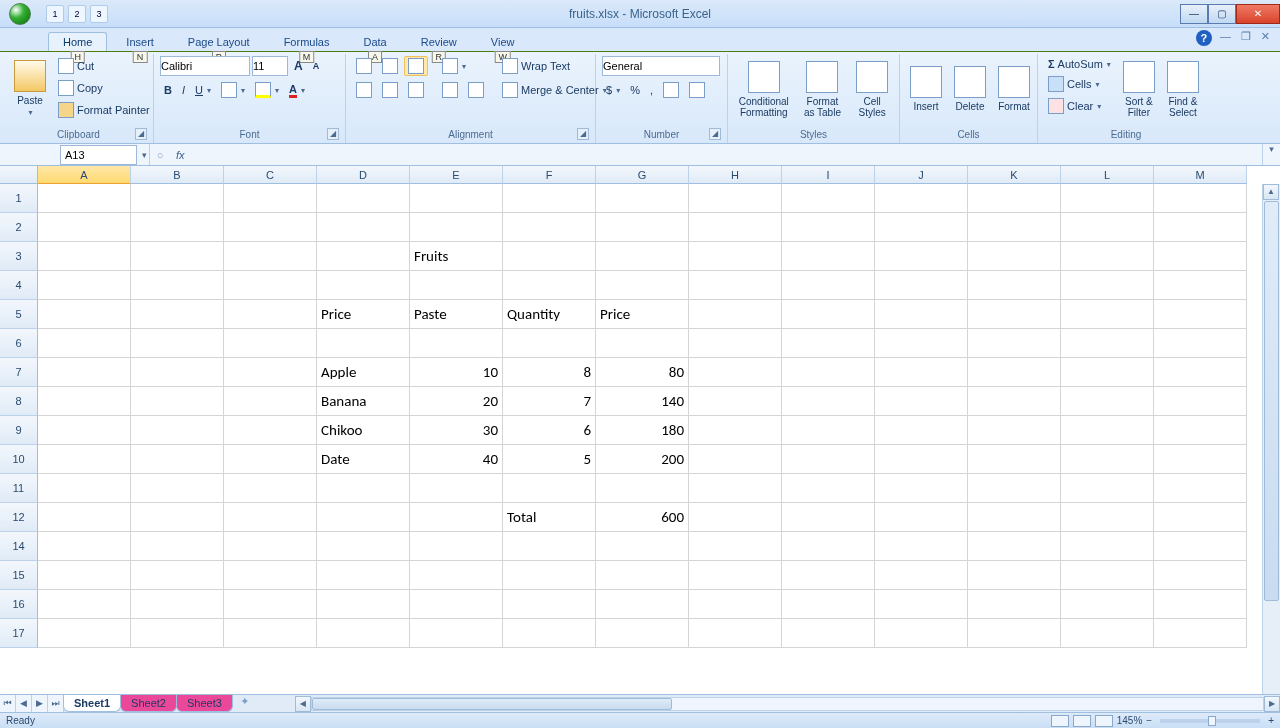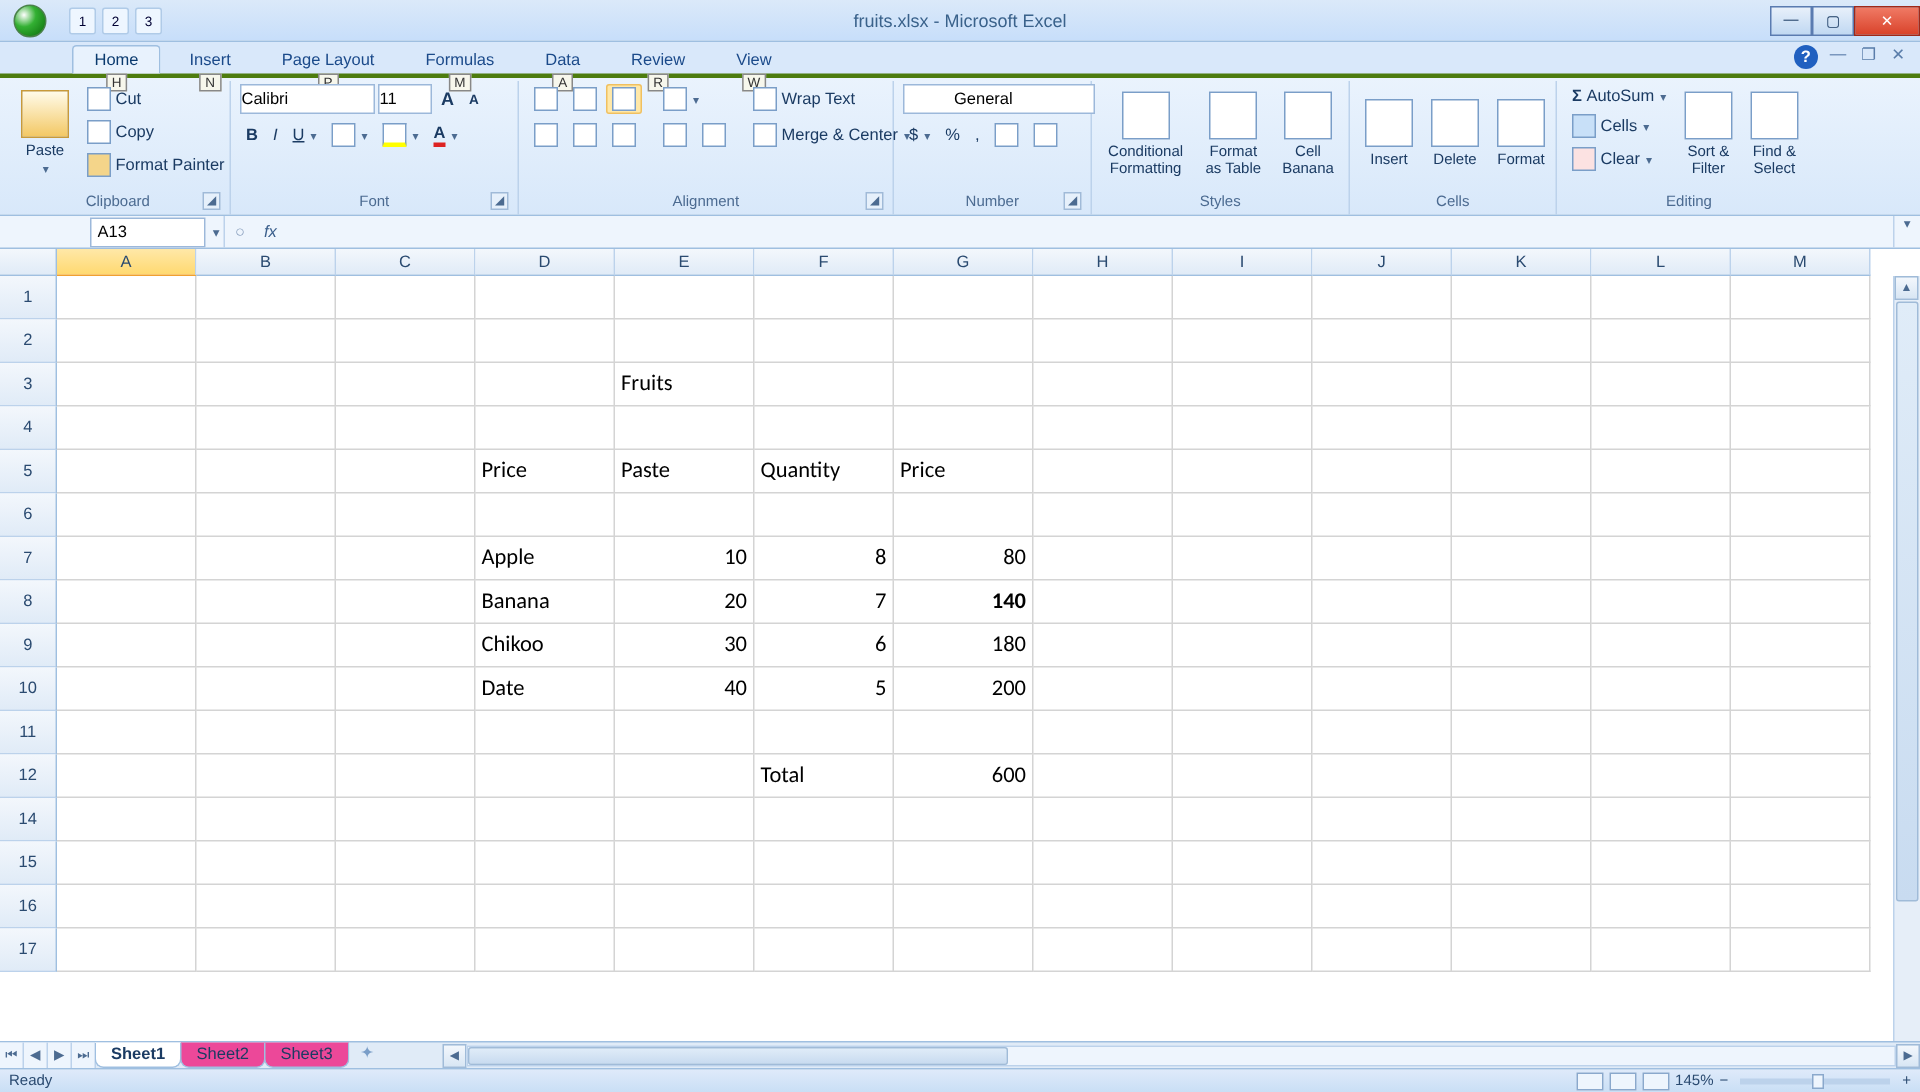--- a/index.html
+++ b/index.html
@@ -10,21 +10,21 @@
 .office-btn { width: 40px; height: 28px; display: flex; align-items: center; justify-content: center; }
 .office-orb { width: 22px; height: 22px; border-radius: 50%; background: radial-gradient(circle at 30% 30%, #fff, #33b033 40%, #0a6b0a); border:1px solid #4a814a; }
 .qat { display: flex; gap: 4px; margin-left: 6px; }
 .qat .qbtn { width: 18px; height: 18px; background: #eef6ff; border:1px solid #b0cbe8; border-radius: 2px; display:flex;align-items:center;justify-content:center;font-size:9px;color:#003; }
 .title-text { position: absolute; left:50%; transform:translateX(-50%); color:#3a628b; font-size:12px; }
 .winbtns { margin-left:auto; display:flex; height:20px; }
 .winbtn { width:28px; height:20px; display:flex;align-items:center;justify-content:center; border:1px solid #5a7bb0; background:linear-gradient(#e8f0fa,#c0d8f2); color:#1b3b63; font-size:10px; }
 .winbtn.close { background:linear-gradient(#f07a65,#d9432b); color:#fff; width:44px; border-color:#a02818; }
 
 
-.tabstrip { height: 24px; background:#d9e8fa; display:flex; align-items:flex-end; padding-left:48px; border-bottom:3px solid #4d7c0f; position:relative; }
+.tabstrip { height: 24px; background:#d9e8fa; display:flex; align-items:flex-end; padding-left:48px; border-bottom:1px solid #4d7c0f; position:relative; }
 .tab { padding:3px 14px 3px; color:#1b4a8a; font-size:11px; cursor:pointer; position:relative; margin-right:4px; border:1px solid transparent; border-bottom:none; border-radius:3px 3px 0 0; }
 .tab.active { background:#e8f2fd; border-color:#9fbfe0; color:#0a3a6e; }
 .tab .keytip { position:absolute; top:18px; left:50%; transform:translateX(-50%); background:#f7f7ec; border:1px solid #888; padding:0 3px; font-size:9px; color:#333; }
 .tabstrip-right { position:absolute; right:8px; top:2px; display:flex; gap:6px; }
 .help-icon { width:16px;height:16px;border-radius:50%;background:#2060c0;color:#fff;display:flex;align-items:center;justify-content:center;font-size:11px;font-weight:bold; }
 .mdi-btn { color:#5a7daa; font-size:11px; padding:0 2px; cursor:pointer; }
 
 
 .ribbon { height: 92px; background:linear-gradient(#eaf3fd,#d8e8fa); border-bottom:1px solid #9fbfe0; display:flex; padding:2px 4px 0; }
 .group { border-right:1px solid #bcd2eb; padding:2px 6px 0; display:flex; flex-direction:column; position:relative; }
@@ -236,21 +236,21 @@
             <span class="dropdown-caret">▾</span>
           </div>
       </div>
     </div>
     <div class="group-title"><span>Alignment</span><span class="dlaunch">◢</span></div>
   </div>
 
   <div class="group" style="width:132px">
     <div class="group-body">
         <div class="col" style="gap:4px;width:100%">
-      <input class="sel" style="width: 128px; padding-left: 33px;" value="General">
+      <input class="sel" style="width: 118px;" value="General">
       <div class="row">
         <span class="rbtn">$<span class="dropdown-caret">▾</span></span>
         <span class="rbtn">%</span>
         <span class="rbtn">,</span>
         <span class="rbtn">
               <span class="iconbox"></span>
             </span>
         <span class="rbtn">
               <span class="iconbox"></span>
             </span>
@@ -268,21 +268,21 @@
 Formatting</span>
         </div>
       <div class="rbtn big" style="width:50px">
           <span class="iconbox big"></span>
           <span style="white-space:pre-line">Format
 as Table</span>
         </div>
       <div class="rbtn big" style="width:42px">
           <span class="iconbox big"></span>
           <span style="white-space:pre-line">Cell
-Banana</span>
+Styles</span>
         </div>
     </div>
     <div class="group-title"><span>Styles</span></div>
   </div>
 
   <div class="group" style="width:138px">
     <div class="group-body">
       <div class="rbtn big" style="width:40px">
           <span class="iconbox big"></span>
           <span>Insert</span>
@@ -477,21 +477,21 @@
         <div class="cell" style="width: 93px;"></div>
       </div>
       <div class="gridrow">
         <div class="rowhdr">8</div>
         <div class="cell" style="width: 93px;"></div>
         <div class="cell" style="width: 93px;"></div>
         <div class="cell" style="width: 93px;"></div>
         <div class="cell" style="width: 93px;">Banana</div>
         <div class="cell num" style="width: 93px;">20</div>
         <div class="cell num" style="width: 93px;">7</div>
-        <div class="cell num" style="width: 93px; font-weight: bold;">140</div>
+        <div class="cell num" style="width: 93px;">140</div>
         <div class="cell" style="width: 93px;"></div>
         <div class="cell" style="width: 93px;"></div>
         <div class="cell" style="width: 93px;"></div>
         <div class="cell" style="width: 93px;"></div>
         <div class="cell" style="width: 93px;"></div>
         <div class="cell" style="width: 93px;"></div>
       </div>
       <div class="gridrow">
         <div class="rowhdr">9</div>
         <div class="cell" style="width: 93px;"></div>

